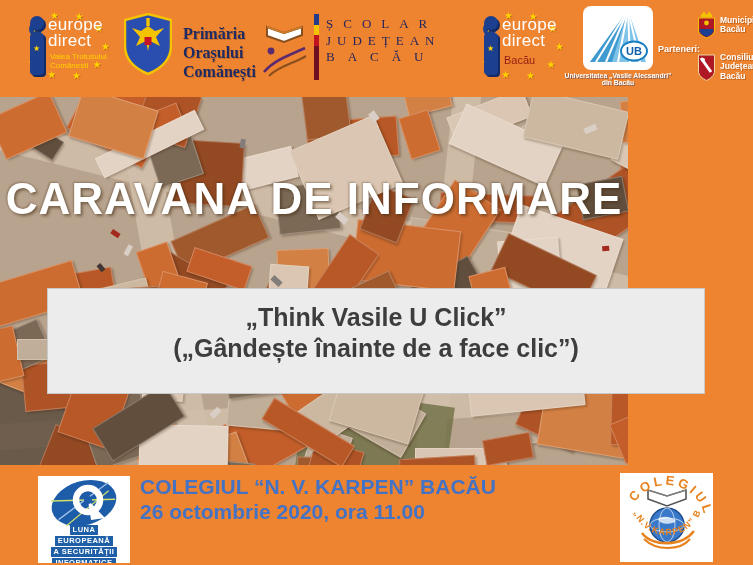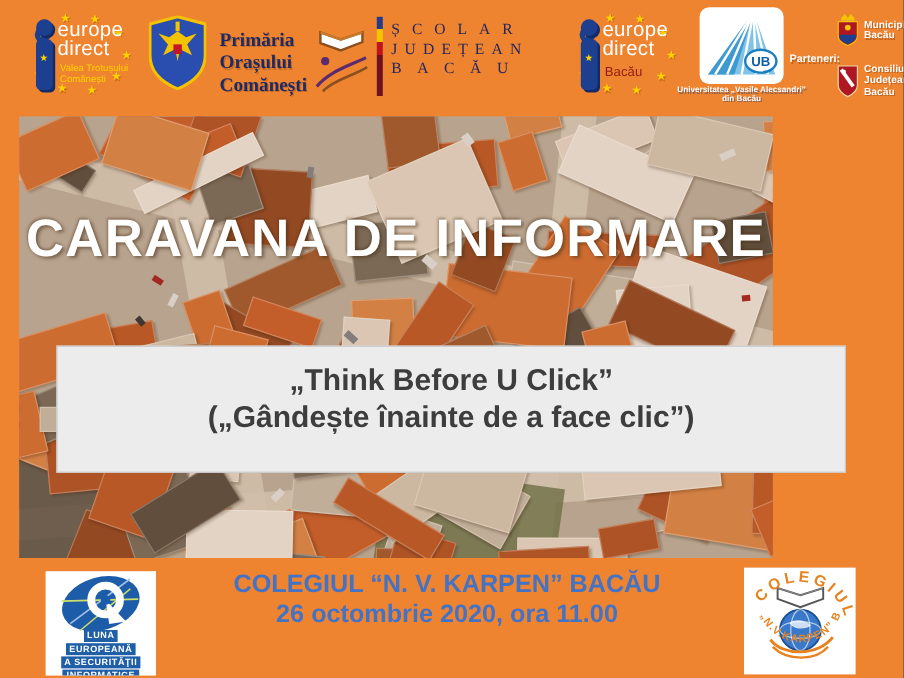--- a/index.html
+++ b/index.html
@@ -54,39 +54,39 @@
   
   .partners{position:absolute;left:658px;top:8px;width:94px;height:82px;color:#fff;}
   .partners-label{position:absolute;left:0;top:36px;font-size:9px;font-weight:bold;
                   text-shadow:1px 1px 0 rgba(120,50,0,.4);}
   .partner-row{position:absolute;left:38px;display:flex;gap:3px;align-items:center;}
   .pr1{top:2px;} .pr2{top:44px;}
   .partner-name{font-size:8.5px;font-weight:bold;line-height:9.5px;white-space:pre-line;
                 text-shadow:1px 1px 0 rgba(120,50,0,.4);}
 
   
-  .photo{position:absolute;left:0;top:97px;width:628px;height:368px;background:#b3a89a;overflow:hidden;margin-left:16px;}
+  .photo{position:absolute;left:0;top:97px;width:628px;height:368px;background:#b3a89a;overflow:hidden;}
   .photo::after{content:"";position:absolute;inset:0;background:rgba(235,130,40,.10);pointer-events:none;}
   .roof,.street,.patch{position:absolute;}
   .hero{position:absolute;left:0;top:78px;width:100%;text-align:center;z-index:5;color:#fff;
         font-weight:800;font-size:44px;line-height:47px;letter-spacing:1px;
         text-shadow:2px 2px 3px rgba(70,45,20,.55),-1px -1px 2px rgba(70,45,20,.35);}
 
   
   .infobox{position:absolute;left:47px;top:288px;width:658px;height:106px;background:#ECECEC;
            border:1px solid #c9c9c9;z-index:6;text-align:center;box-sizing:border-box;padding-top:7px;}
   .infobox .link{display:inline-block;color:#1569D2;font-weight:bold;font-size:26px;
                  text-decoration:underline;text-decoration-thickness:2px;text-underline-offset:4px;
                  cursor:pointer;}
   .infobox .dark{color:#3d3d3d;font-weight:bold;font-size:25px;line-height:31px;}
   .infobox .dark.first{margin-top:6px;}
 
   
   .footer{position:absolute;left:0;top:465px;width:753px;height:100px;}
-  .footer-text{position:absolute;left:140px;right:148px;top:9px;text-align:center;
+  .footer-text{position:absolute;left:140px;right:148px;top:9px;text-align:left;
                color:#4472C4;font-weight:bold;font-size:21px;line-height:25px;}
   .ecsm{position:absolute;left:38px;top:11px;width:92px;height:87px;background:#fff;
         text-align:center;overflow:hidden;}
   .ecsm-labels{position:absolute;left:0;right:0;top:48px;}
   .ecsm-labels div{display:block;width:fit-content;margin:1px auto 0;background:#1f5fa8;color:#fff;
         font-size:7.5px;font-weight:bold;letter-spacing:.5px;padding:1px 3px;line-height:8px;}
   .karpen{position:absolute;right:40px;top:8px;width:93px;height:89px;background:#fff;}
 </style>
 </head>
 <body>
@@ -342,21 +342,21 @@
       <div class="roof" style="left: 110.965px; top: 134.307px; width: 8.65182px; height: 4.91601px; background: rgb(155, 32, 32); transform: rotate(33deg);"></div>
       <div class="roof" style="left: 270.73px; top: 180.812px; width: 10.9448px; height: 5.9355px; background: rgb(119, 125, 133); transform: rotate(42deg);"></div>
       <div class="roof" style="left: 694.216px; top: 122.95px; width: 12.7957px; height: 6.57519px; background: rgb(119, 125, 133); transform: rotate(116deg);"></div>
       <div class="roof" style="left: 583.697px; top: 29.3436px; width: 12.9451px; height: 6.04241px; background: rgb(216, 216, 216); transform: rotate(157deg);"></div>
       <div class="hero">
       <div>CARAVANA DE INFORMARE</div>
     </div>
   </div>
 
   <div class="infobox">
-    <div class="dark first">„Think Before U Click”</div>
+    <div class="dark first">„Think Vasile U Click”</div>
     <div class="dark">(„Gândește înainte de a face clic”)</div>
   </div>
 
   <div class="footer">
 
     <div class="ecsm">
       <svg width="86" height="50" viewBox="0 0 86 50" style="margin-top:2px;">
         <g transform="rotate(-16 43 25)">
           <ellipse cx="43" cy="25" rx="33" ry="22" fill="#1d5ca8"></ellipse>
           <line x1="12" y1="14" x2="74" y2="30" stroke="#cfe06a" stroke-width="1.6"></line>

